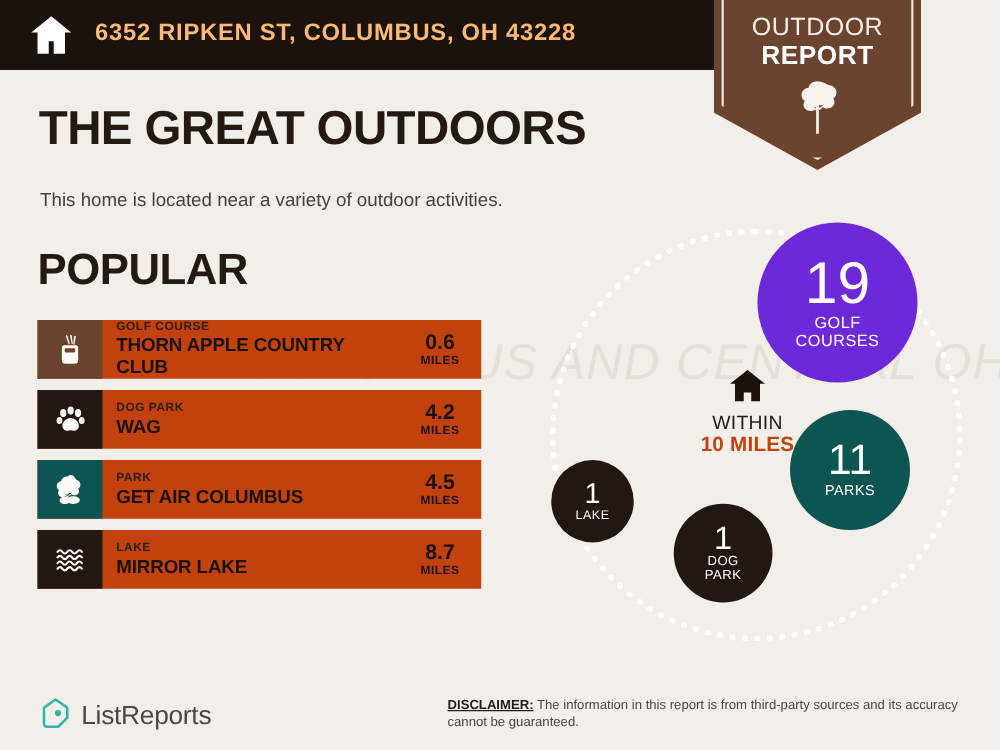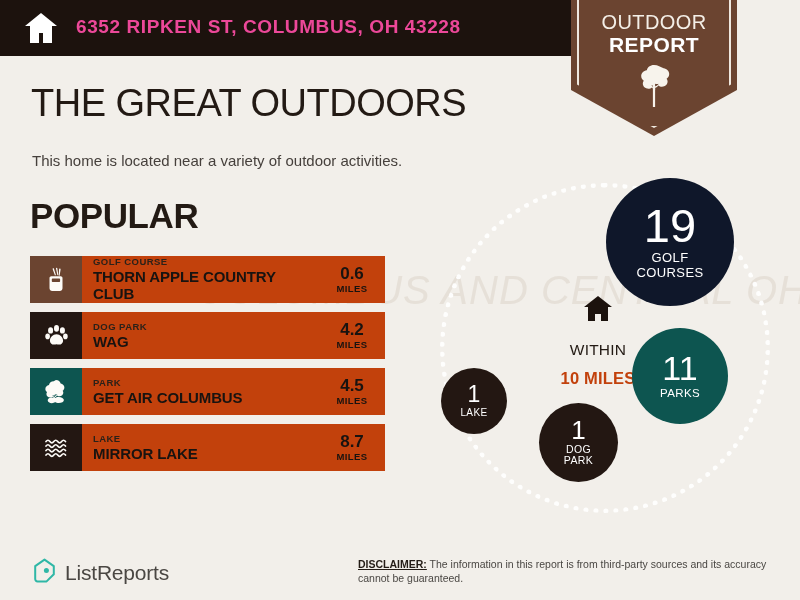--- a/index.html
+++ b/index.html
@@ -20,21 +20,21 @@
   }
 
   
   .header-bar {
     position: absolute; left: 0; top: 0; width: 586px; height: 56px;
     background: #1c120d; z-index: 6;
   }
   .header-house { position: absolute; left: 24px; top: 12px; width: 34px; height: 32px; }
   .header-address {
     position: absolute; left: 76px; top: 16px;
-    color: #ec4899; font-size: 19px; font-weight: 700; letter-spacing: .6px;
+    color: #fdba74; font-size: 19px; font-weight: 700; letter-spacing: .6px;
     white-space: nowrap;
   }
 
   
   .badge {
     position: absolute; left: 571px; top: -8px; width: 166px; height: 144px;
     background: #6b4430; z-index: 7;
     clip-path: polygon(0 0, 100% 0, 100% 68%, 50% 100%, 0 68%);
     display: flex; flex-direction: column; align-items: center;
   }
@@ -48,21 +48,21 @@
     letter-spacing: .4px; line-height: 1.08;
   }
   .badge-l2 {
     color: #fff; font-size: 21px; font-weight: 700; letter-spacing: .4px; line-height: 1.08;
   }
   .badge-tree { margin-top: 7px; width: 34px; height: 46px; }
 
   
   .title {
     position: absolute; left: 31px; top: 82px;
-    font-size: 38px; font-weight: 400; color: #231a14; letter-spacing: -.5px;
+    font-size: 38px; font-weight: 700; color: #231a14; letter-spacing: -.5px;
   }
   .subtitle {
     position: absolute; left: 32px; top: 152px;
     font-size: 15px; font-weight: 400; color: #46403c;
   }
   .section-title {
     position: absolute; left: 30px; top: 196px;
     font-size: 35px; font-weight: 700; color: #231a14; letter-spacing: -.4px;
   }
 
@@ -91,39 +91,39 @@
     border-radius: 50%; border: 5px dotted #ffffff; opacity: .95;
   }
   .bubble {
     position: absolute; border-radius: 50%;
     display: flex; flex-direction: column; align-items: center; justify-content: center;
     color: #fff; text-align: center;
   }
   .bubble .num { font-weight: 400; line-height: .95; }
   .bubble .lbl { font-weight: 400; letter-spacing: .4px; line-height: 1.12; }
 
-  .b-golf { left: 186px; top: 13px; width: 128px; height: 128px; background: #0f172a; }
+  .b-golf { left: 186px; top: 13px; width: 128px; height: 128px; background: #6d28d9; }
   .b-golf .num { font-size: 47px; margin-bottom: 3px; }
   .b-golf .lbl { font-size: 13px; }
 
   .b-parks { left: 212px; top: 163px; width: 96px; height: 96px; background: #0d5550; }
   .b-parks .num { font-size: 34px; margin-bottom: 2px; }
   .b-parks .lbl { font-size: 11.5px; }
 
   .b-lake { left: 21px; top: 203px; width: 66px; height: 66px; background: #231712; }
   .b-lake .num { font-size: 23px; margin-bottom: 1px; }
   .b-lake .lbl { font-size: 10px; }
 
   .b-dogpark { left: 119px; top: 238px; width: 79px; height: 79px; background: #231712; }
   .b-dogpark .num { font-size: 26px; margin-bottom: 1px; }
   .b-dogpark .lbl { font-size: 10.5px; }
 
   .center-block {
     position: absolute; left: 108px; top: 130px; width: 140px;
-    display: flex; flex-direction: column; align-items: center; text-align: center; gap: 11px;
+    display: flex; flex-direction: column; align-items: center; text-align: center;
   }
   .center-house { width: 30px; height: 27px; }
   .center-l1 { margin-top: 8px; font-size: 15.5px; font-weight: 400; color: #231a14; letter-spacing: .2px; line-height: 1.12; }
   .center-l2 { font-size: 16.5px; font-weight: 700; color: #c2410c; letter-spacing: .2px; line-height: 1.12; }
 
   
   .footer-logo { position: absolute; left: 33px; top: 558px; display: flex; align-items: center; z-index: 4; }
   .footer-logo svg { width: 23px; height: 25px; }
   .footer-logo-text { margin-left: 9px; font-size: 21px; color: #4a4743; letter-spacing: -.2px; }
   .disclaimer { position: absolute; left: 358px; top: 557px; width: 430px; z-index: 4; }

